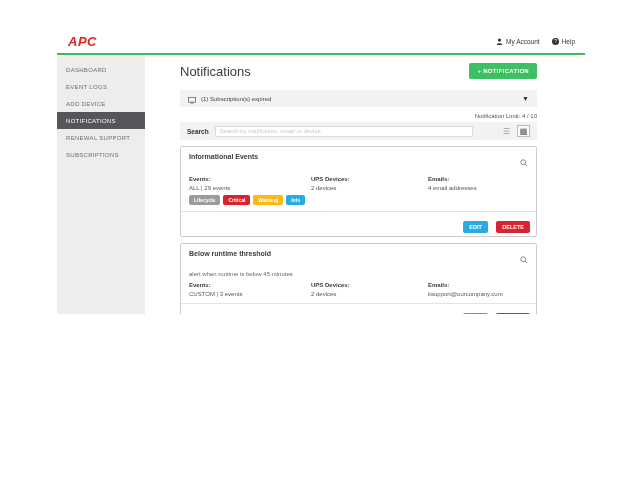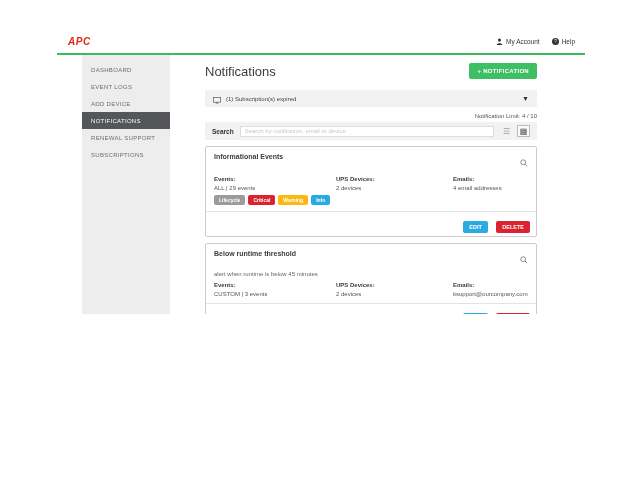--- a/index.html
+++ b/index.html
@@ -2,28 +2,28 @@
 <html><head>
 <meta charset="utf-8">
 <style>
   * { margin:0; padding:0; box-sizing:border-box; font-family:"Liberation Sans", sans-serif; }
   html,body { width:640px; height:480px; background:#ffffff; overflow:hidden; }
 
   .app { position:absolute; left:57px; top:30px; width:528px; height:284px; overflow:hidden; background:#fff; }
 
   
   .topbar { height:23px; display:flex; align-items:center; justify-content:space-between; padding:0 10px 0 11px; background:#fff; }
-  .logo { color:#e2231a; font-size:10px; font-weight:bold; font-style:italic; letter-spacing:0.5px; }
+  .logo { color:#e2231a; font-size:13px; font-weight:bold; font-style:italic; letter-spacing:0.5px; }
   .topbar-right { display:flex; align-items:center; gap:12px; }
   .top-link { display:flex; align-items:center; gap:3px; font-size:6.5px; color:#333; cursor:pointer; }
   .top-link svg { display:block; }
   .green-line { height:2px; background:#3dbb5a; }
 
   
-  .body-row { display:flex; height:259px;margin-left:25px; }
+  .body-row { display:flex; height:259px; }
   .sidebar { width:88px; background:#ededed; padding-top:6px; flex-shrink:0; }
   .side-item { font-size:6px; color:#6e6e6e; padding:5px 9px; letter-spacing:0.3px; cursor:pointer; height:17px; display:flex; align-items:center; }
   .side-item.active { background:#54565a; color:#ffffff; }
 
   .main { flex:1; background:#fff; padding:6px 48px 0 35px; overflow:hidden; }
 
   .title-row { display:flex; align-items:center; justify-content:space-between; height:20px; }
   .page-title { font-size:13px; color:#3c3c3c; font-weight:normal; }
   .btn-new { background:#3fbf63; color:#fff; font-size:6px; font-weight:bold; border:none; border-radius:2px; padding:5px 8px; letter-spacing:0.3px; cursor:pointer; }
 

